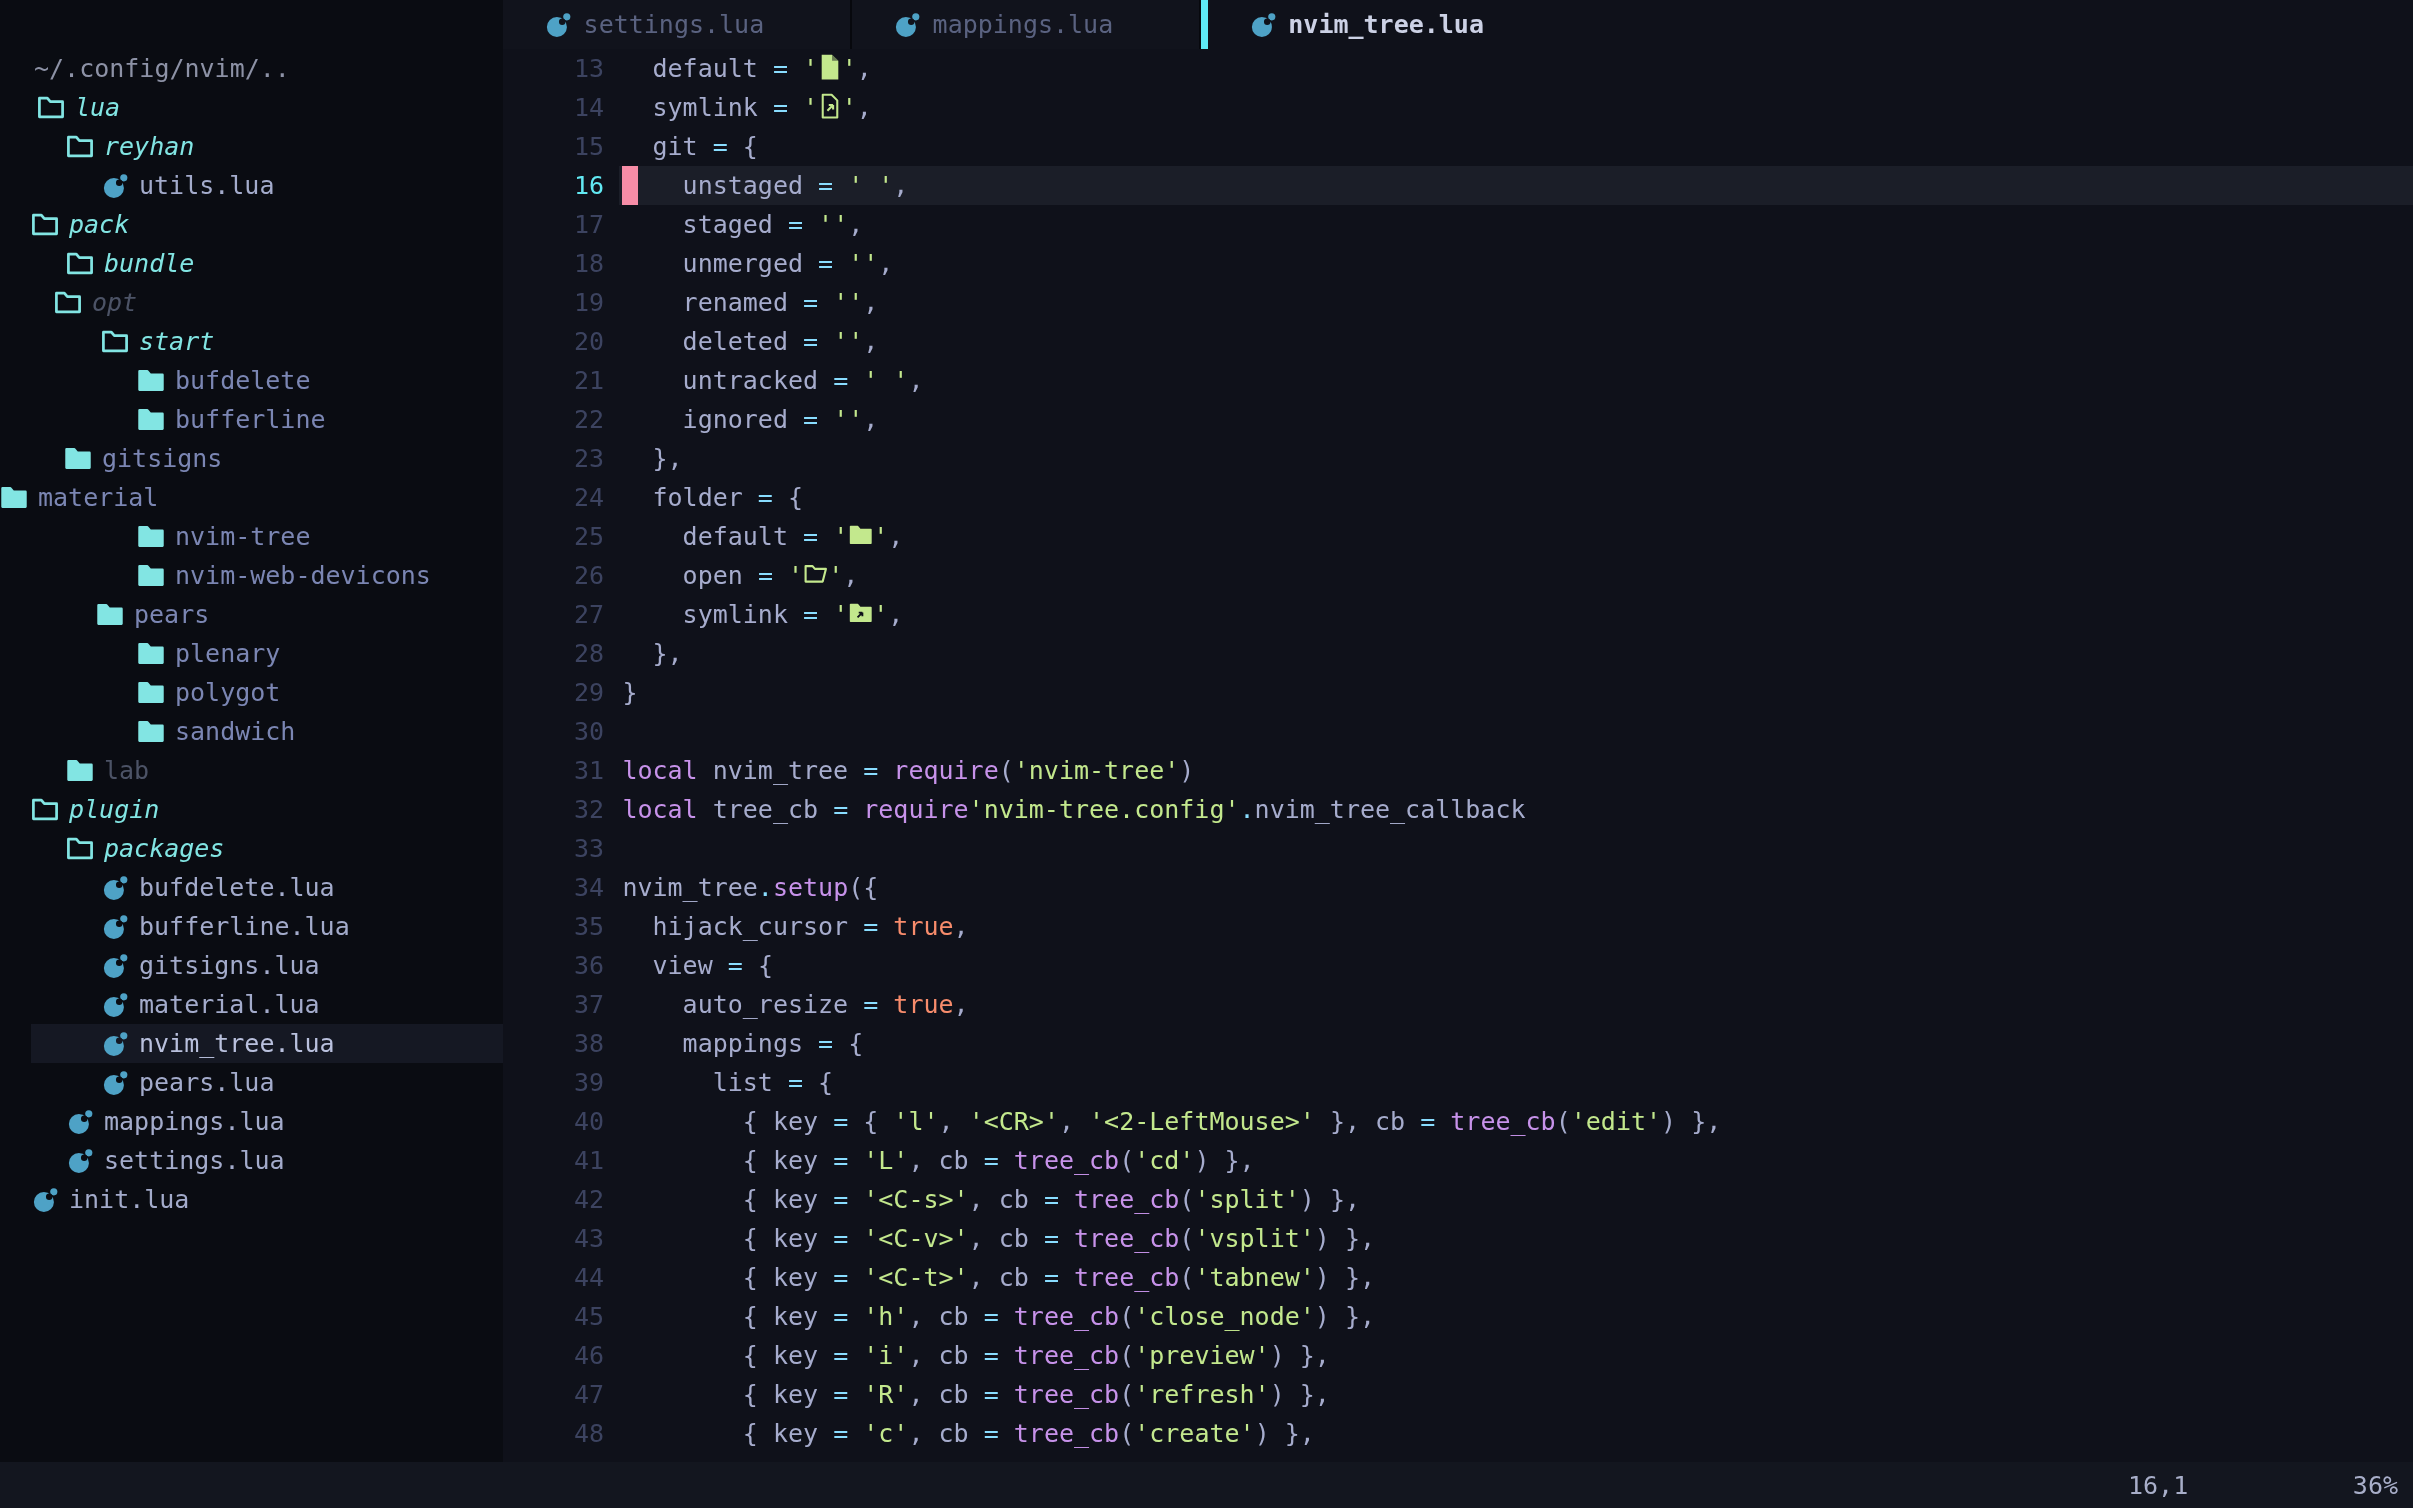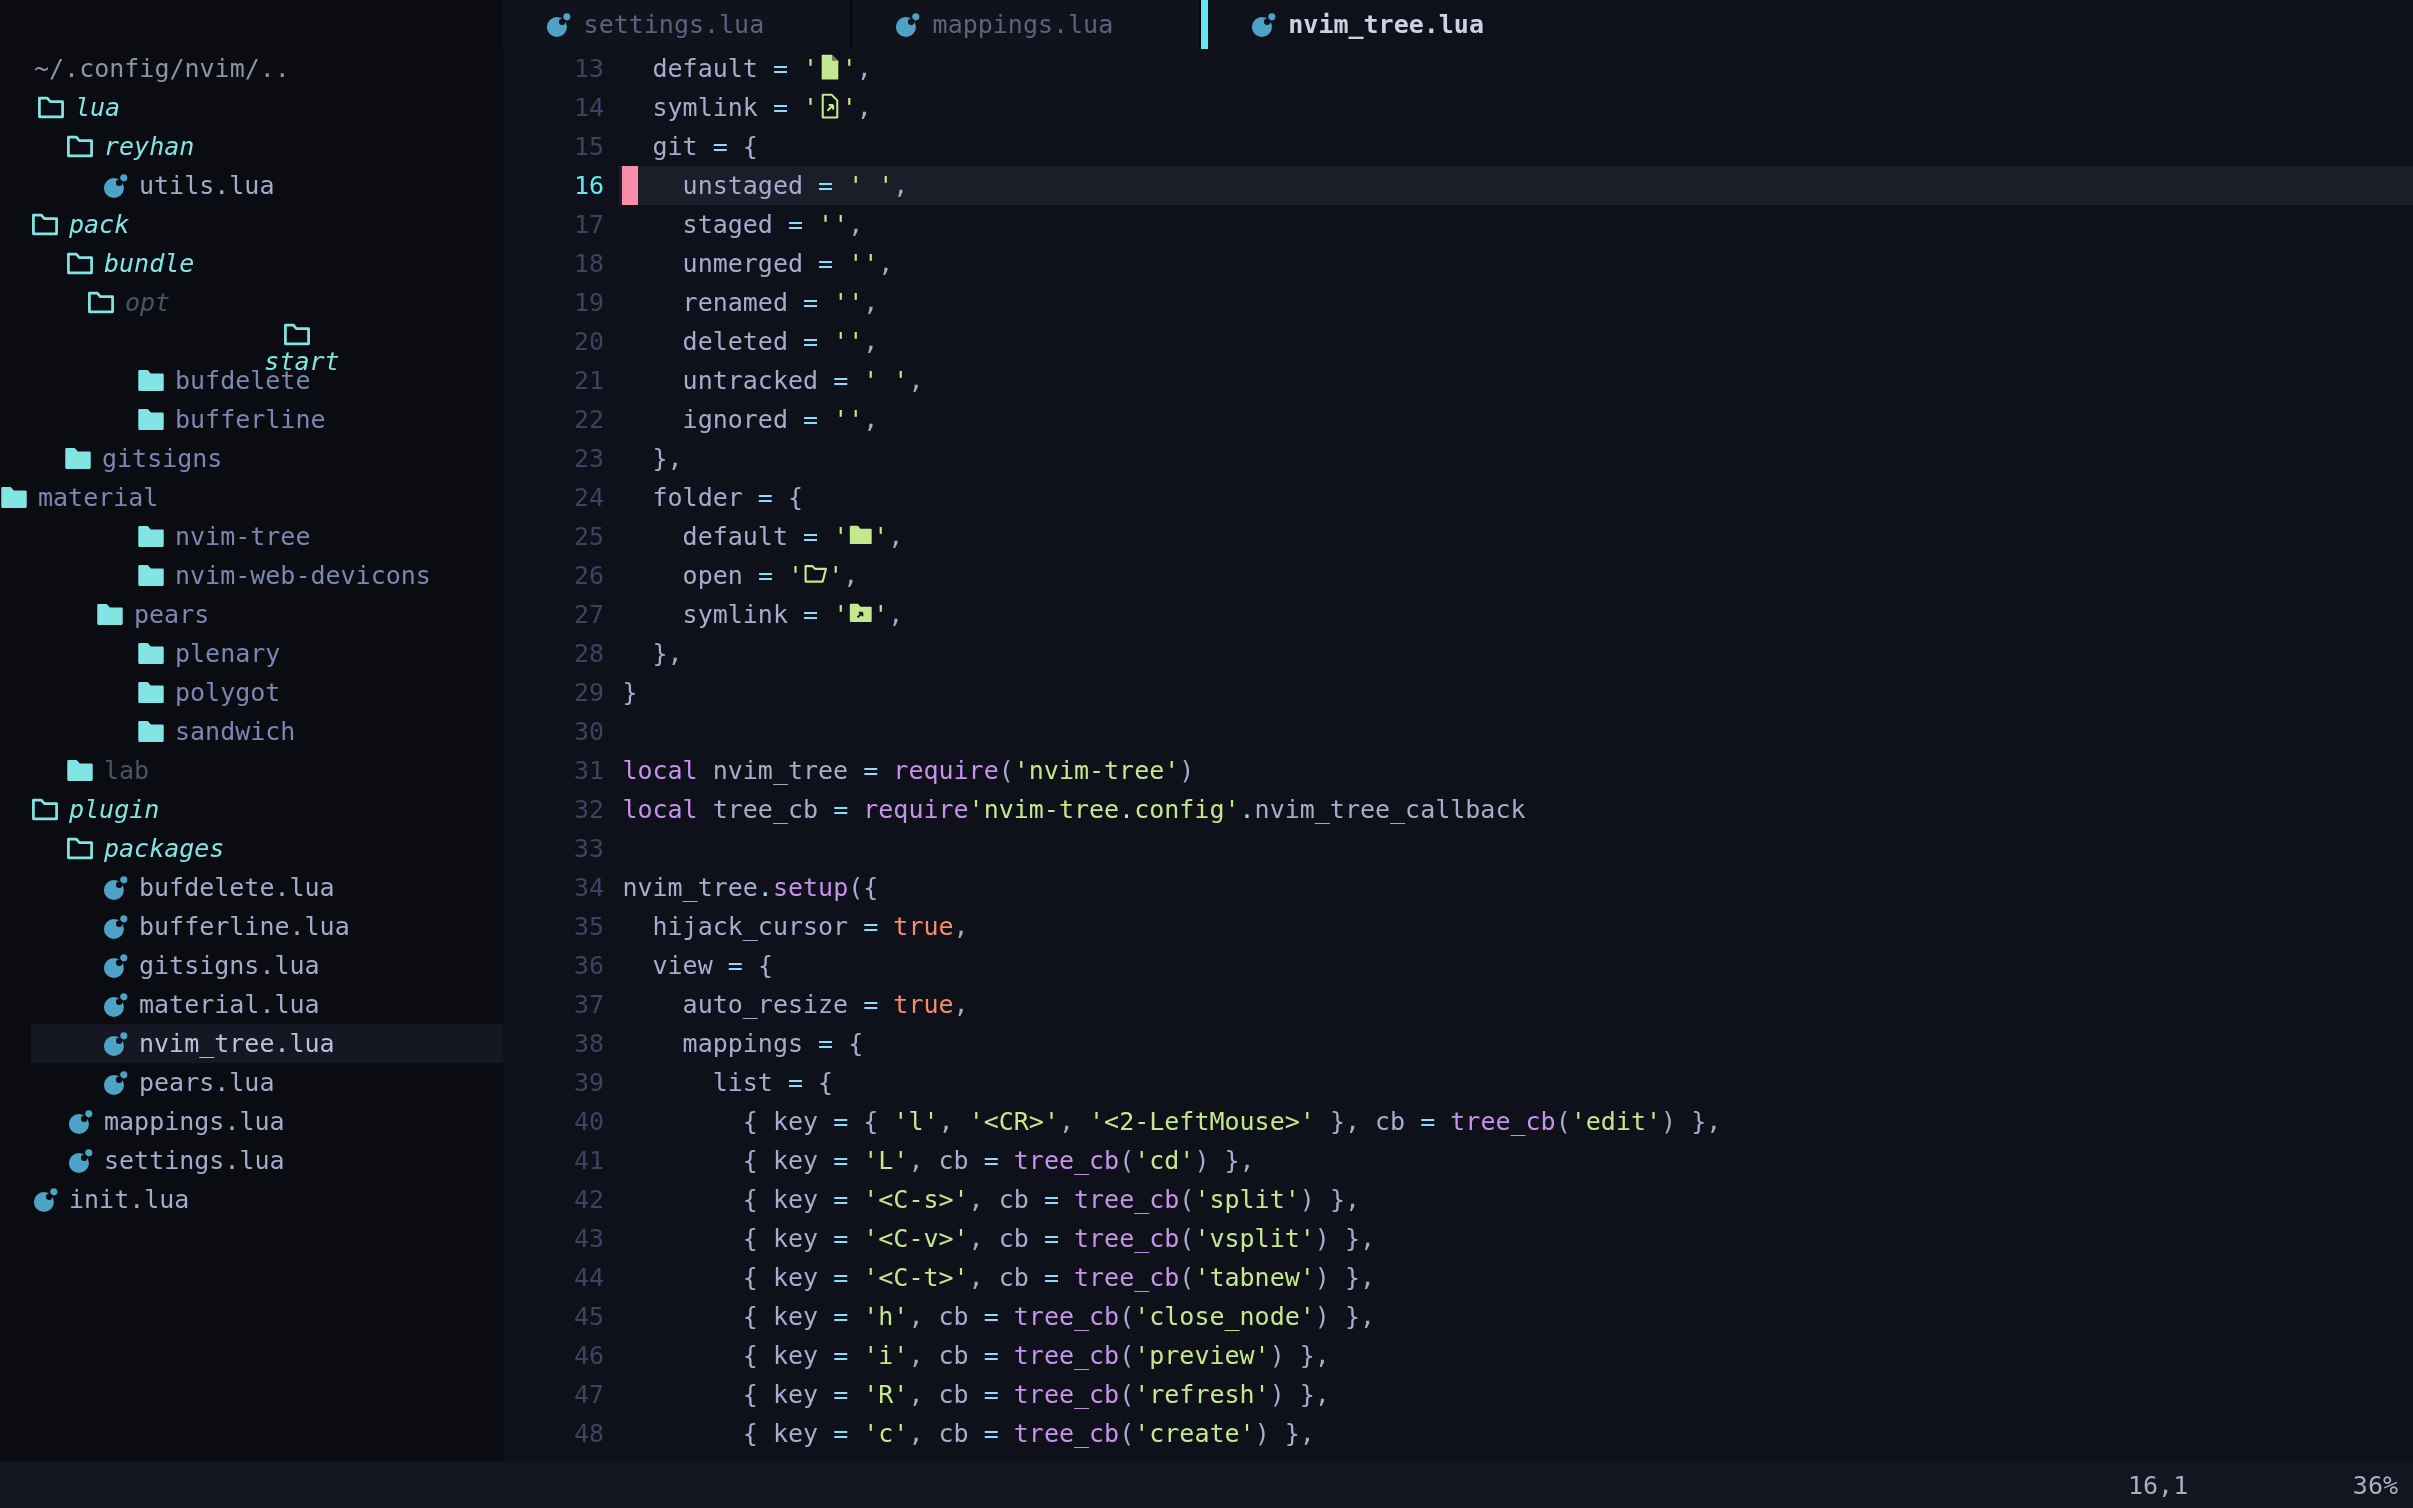--- a/index.html
+++ b/index.html
@@ -109,29 +109,29 @@
           <span class="tlabel st-dir-open">pack</span>
         </div>
         <div class="srow" style="padding-left: 66px;">
           <span class="ticon">
             <svg width="28" height="25" viewBox="0 0 24 22">
               <path d="M1.8 2.8 h7 l2.6 3.1 h10.8 v13.3 H1.8 Z" fill="none" stroke="#82e5e3" stroke-width="2.4" stroke-linejoin="round"></path>
             </svg>
           </span>
           <span class="tlabel st-dir-open">bundle</span>
         </div>
-        <div class="srow" style="padding-left: 87px;">
+        <div class="srow" style="padding-left: 54px;">
           <span class="ticon">
             <svg width="28" height="25" viewBox="0 0 24 22">
               <path d="M1.8 2.8 h7 l2.6 3.1 h10.8 v13.3 H1.8 Z" fill="none" stroke="#82e5e3" stroke-width="2.4" stroke-linejoin="round"></path>
             </svg>
           </span>
           <span class="tlabel st-dir-open-dim">opt</span>
         </div>
-        <div class="srow" style="padding-left: 101px; flex-direction: column;">
+        <div class="srow" style="padding-left: 101px;">
           <span class="ticon">
             <svg width="28" height="25" viewBox="0 0 24 22">
               <path d="M1.8 2.8 h7 l2.6 3.1 h10.8 v13.3 H1.8 Z" fill="none" stroke="#82e5e3" stroke-width="2.4" stroke-linejoin="round"></path>
             </svg>
           </span>
           <span class="tlabel st-dir-open">start</span>
         </div>
         <div class="srow" style="padding-left: 137px;">
           <span class="ticon">
             <svg width="28" height="25" viewBox="0 0 24 22">

